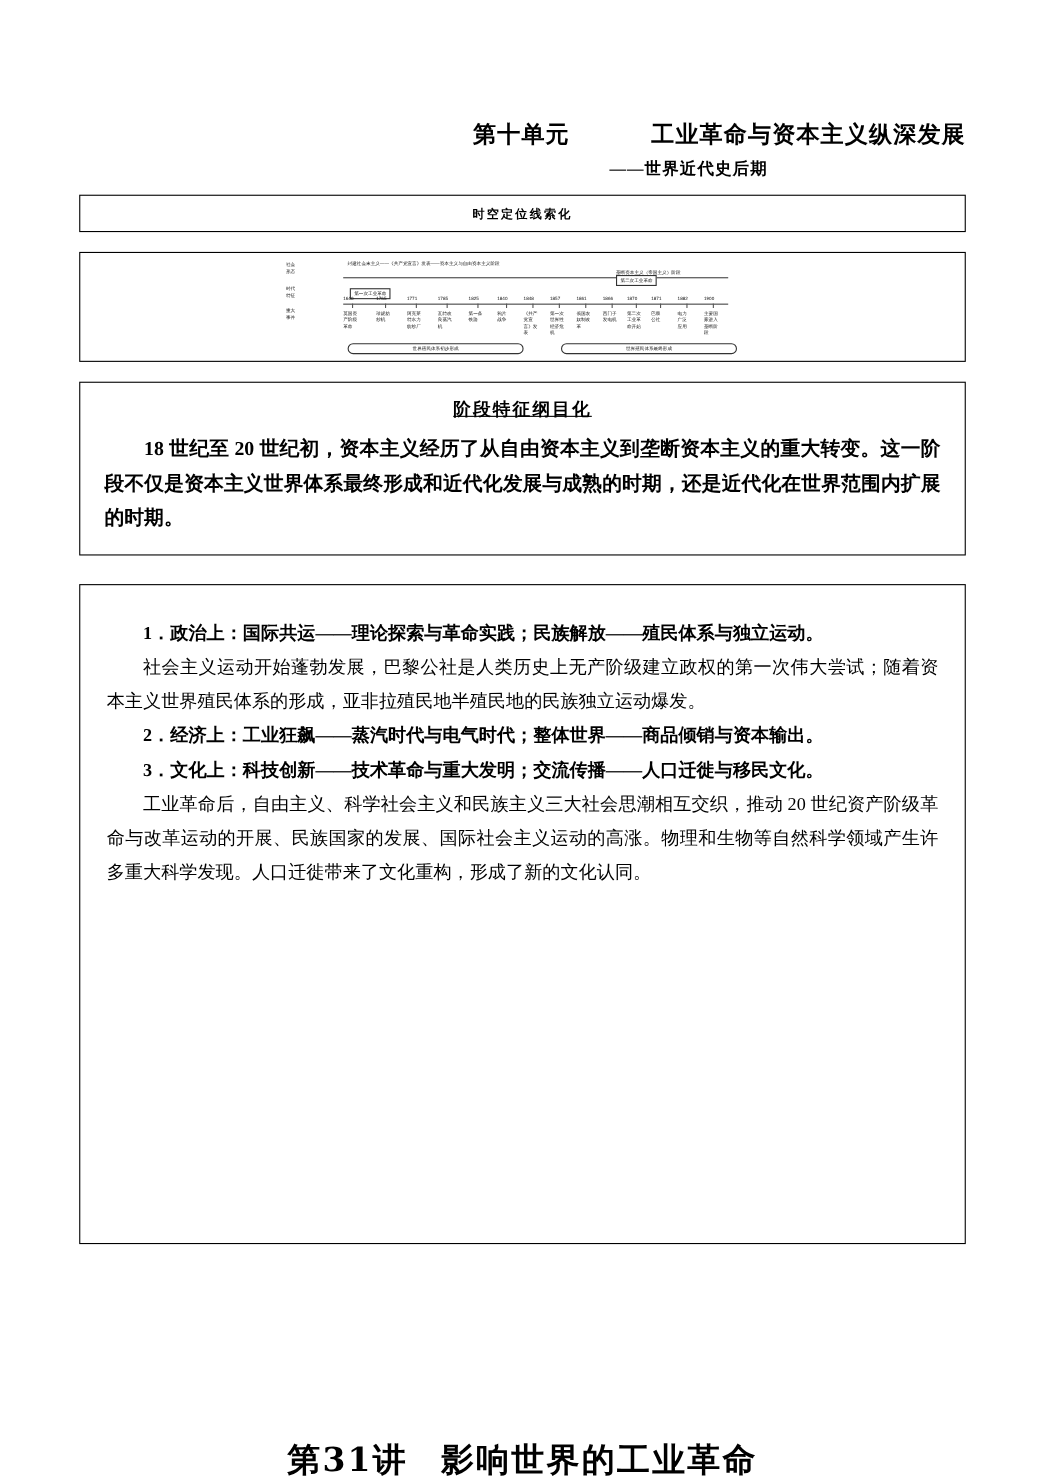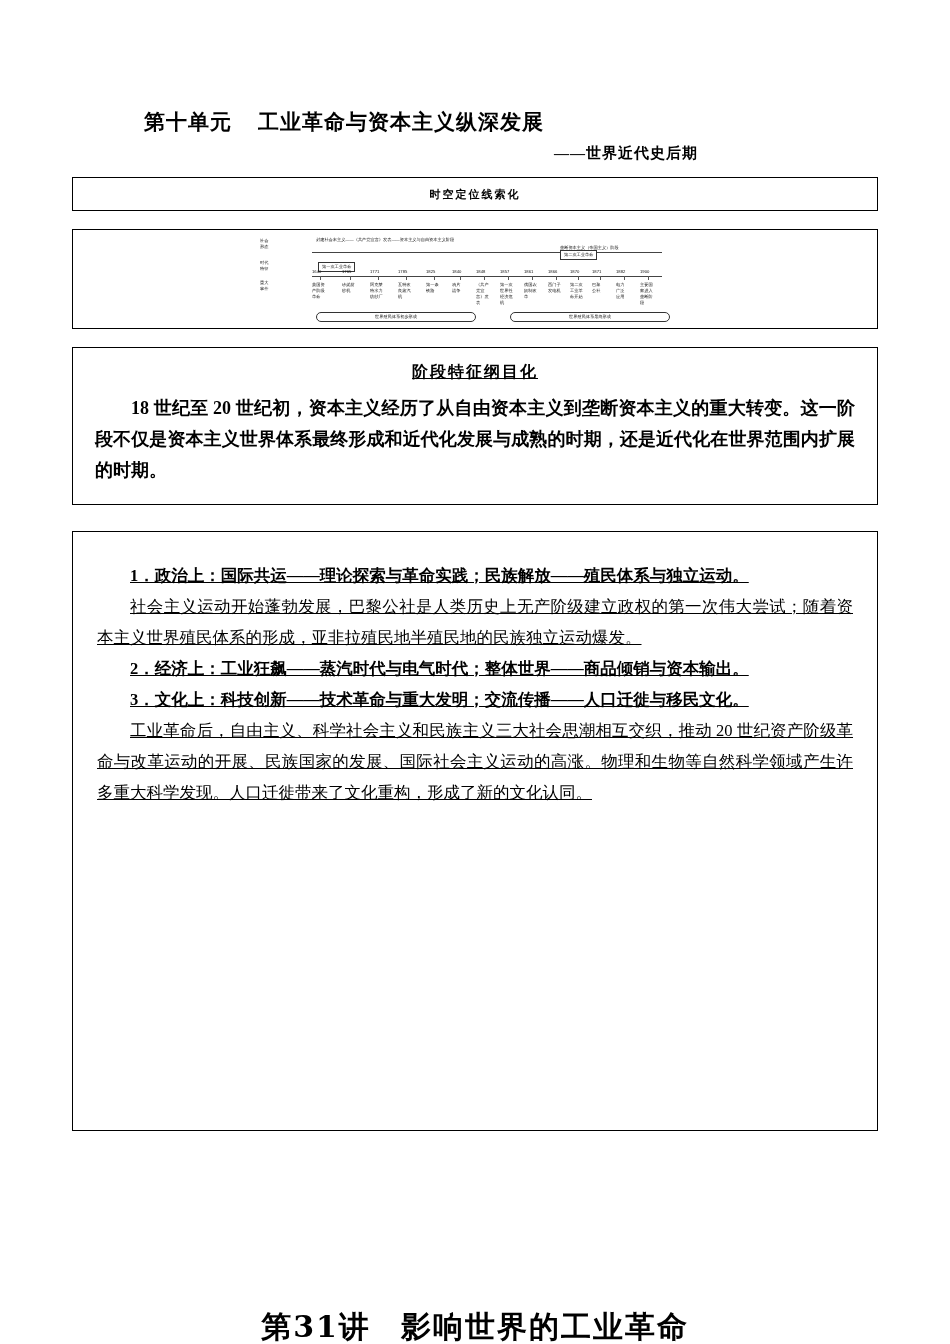--- a/index.html
+++ b/index.html
@@ -20,22 +20,23 @@
     position: relative;
     box-sizing: border-box;
     padding: 0 72px;
   }
 
   
   .unit-head {
     margin-top: 108px;
     display: flex;
     align-items: baseline;
-    justify-content: flex-start;
+    justify-content: flex-end;
     padding-left: 72px;
+    gap: 48px;
   }
   .unit-no {
     font-family: "DejaVu Serif", "Liberation Serif", serif;
     font-weight: bold;
     font-size: 21px;
     letter-spacing: 1px;
   }
   .unit-title {
     font-family: "DejaVu Serif", "Liberation Serif", serif;
     font-weight: bold;
@@ -96,21 +97,20 @@
     font-size: 18px;
     line-height: 31px;
     text-indent: 2em;
     text-align: justify;
   }
 
   .box-content {
     margin-top: 26px;
     padding: 28px 24px 22px 24px;
     min-height: 600px;
-    text-decoration: underline;
   }
   .hd {
     font-weight: bold;
     font-size: 16.5px;
     line-height: 31px;
     text-indent: 2em;
     text-align: justify;
   }
   .bd {
     font-size: 16.5px;

